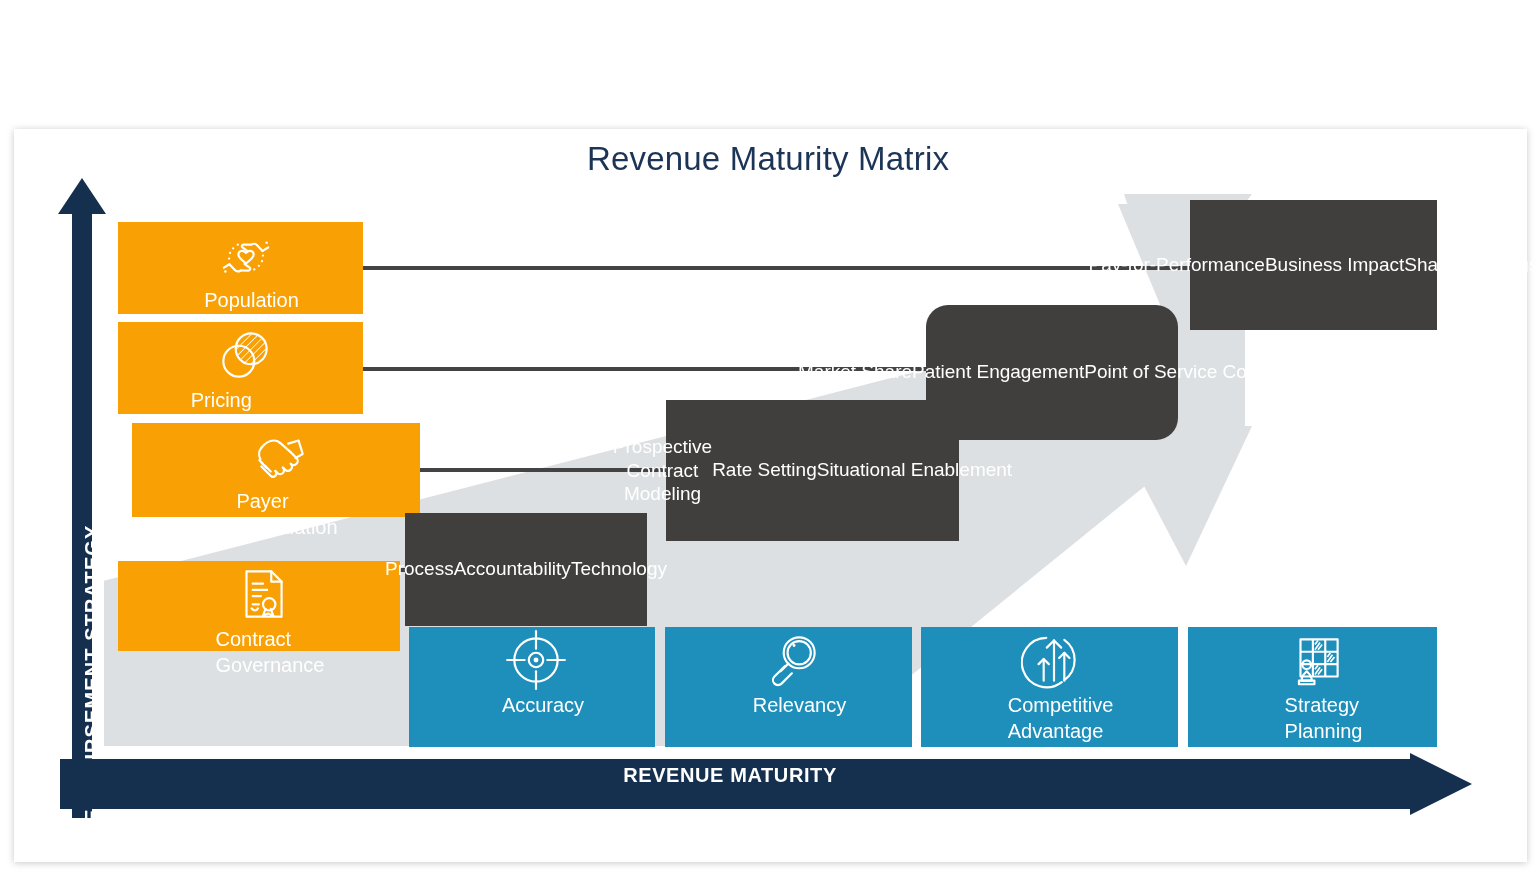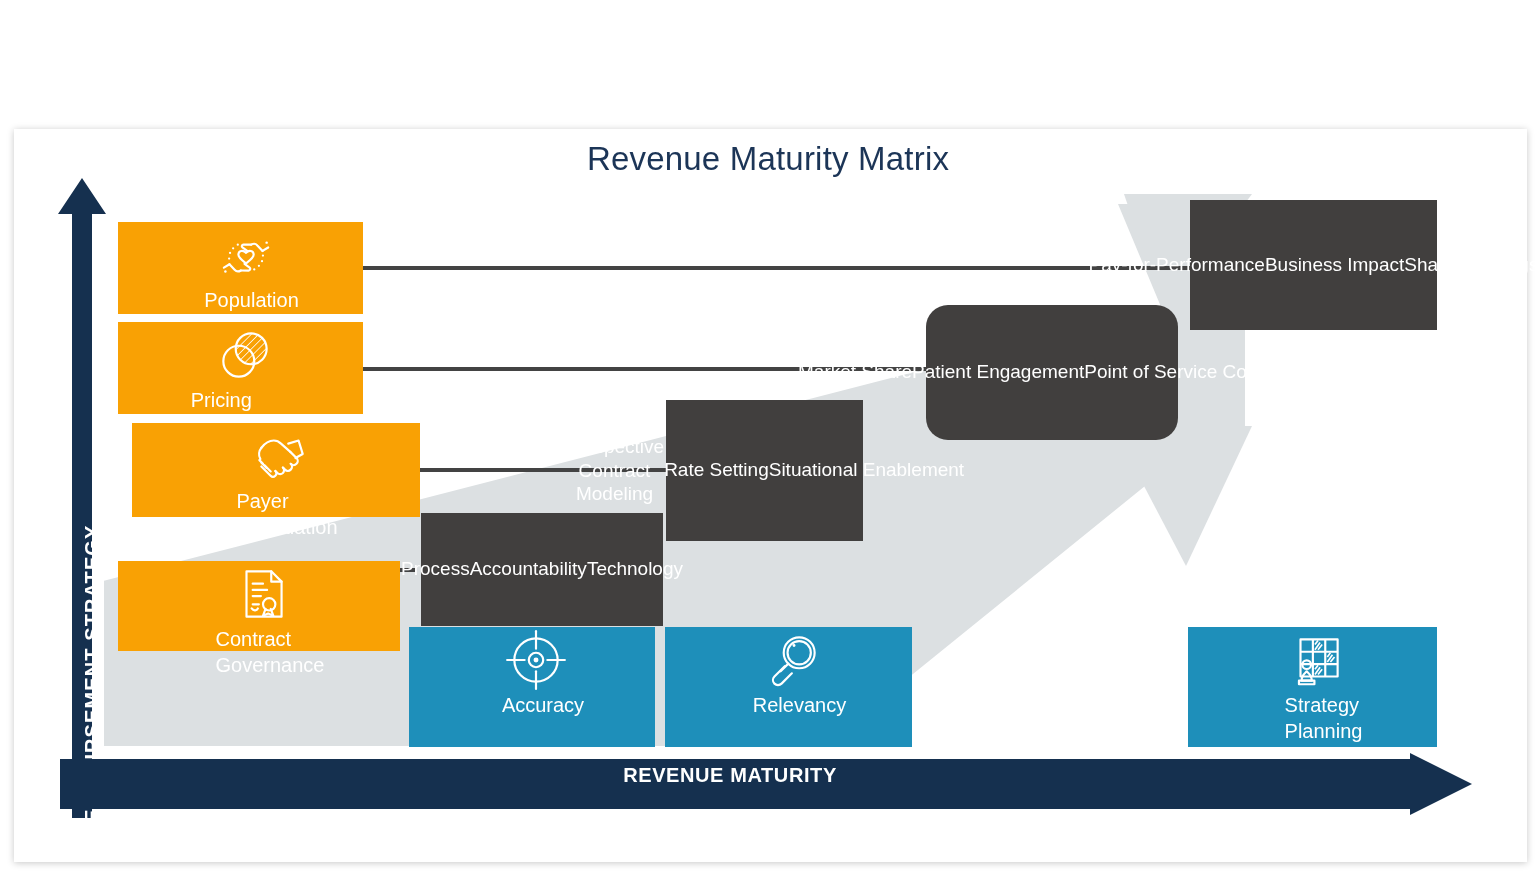--- a/index.html
+++ b/index.html
@@ -206,27 +206,27 @@
         <path d="M22 42h6"></path>
         <path d="M21 46c2 3 5 2 6 0"></path>
         <circle cx="38" cy="42" r="6"></circle>
         <path d="M34.5 46.5L32 53l5-2 5 2-2.5-6.5"></path>
       </svg>
     </span>
     <span class="blabel">Contract
 Governance</span>
   </div>
 
-  <div class="box box-dark" style="left:421px;top:513px;width:242px;height:113px;">
+  <div class="box box-dark" style="left:405px;top:513px;width:242px;height:113px;">
     <span class="dline">Process</span>
     <span class="dline">Accountability</span>
     <span class="dline">Technology</span>
   </div>
 
-  <div class="box box-dark" style="left:666px;top:400px;width:197px;height:141px;">
+  <div class="box box-dark" style="left:666px;top:400px;width:293px;height:141px;">
     <span class="dline wrap">Prospective Contract Modeling</span>
     <span class="dline">Rate Setting</span>
     <span class="dline">Situational Enablement</span>
   </div>
 
   <div class="box box-dark" style="left:926px;top:305px;width:252px;height:135px;border-radius:22px;">
     <span class="dline">Market Share</span>
     <span class="dline">Patient Engagement</span>
     <span class="dline">Point of Service Collection</span>
   </div>
@@ -258,20 +258,38 @@
         <circle cx="38" cy="25" r="15"></circle>
         <circle cx="38" cy="25" r="11.3"></circle>
         <circle cx="33" cy="18" r="1.4" fill="#ffffff" stroke="none"></circle>
         <path d="M27.5 35.5L20 43"></path>
         <path d="M24 38l-10 10c-1.9 1.9-1.9 5 0 6.9 1.9 1.9 5 1.9 6.9 0l10-10"></path>
       </svg>
     </span>
     <span class="blabel">Relevancy</span>
   </div>
 
+  <div class="box box-blue" style="left:921px;top:627px;width:257px;height:120px;">
+    <span class="icon">
+      <svg viewBox="0 0 64 64" fill="none" stroke="#ffffff" stroke-width="2.1" stroke-linecap="round" stroke-linejoin="round">
+        <path d="M32 8a24 24 0 1 0 0 48 24 24 0 1 0 0-48" opacity="0"></path>
+        <path d="M24.5 10.5A24 24 0 1 0 39.5 53.5"></path>
+        <path d="M39.5 10.5A24 24 0 0 1 39.5 53.5" opacity="0"></path>
+        <path d="M42 12.5A24 24 0 0 1 42 51.5"></path>
+        <path d="M32 52V13"></path>
+          <path d="M25 20l7-7 7 7"></path>
+        <path d="M22 52V31"></path>
+          <path d="M17 36l5-5 5 5"></path>
+        <path d="M42 52V25"></path>
+          <path d="M37 30l5-5 5 5"></path>
+      </svg>
+    </span>
+    <span class="blabel">Competitive
+Advantage</span>
+  </div>
 
   <div class="box box-blue" style="left:1188px;top:627px;width:249px;height:120px;">
     <span class="icon">
       <svg viewBox="0 0 64 64" fill="none" stroke="#ffffff" stroke-width="2.1" stroke-linejoin="round">
         <rect x="16" y="12" width="36" height="36"></rect>
         <path d="M28 12v36"></path>
           <path d="M40 12v36"></path>
         <path d="M16 24h36"></path>
           <path d="M16 36h36"></path>
         <g stroke-width="1.6">

